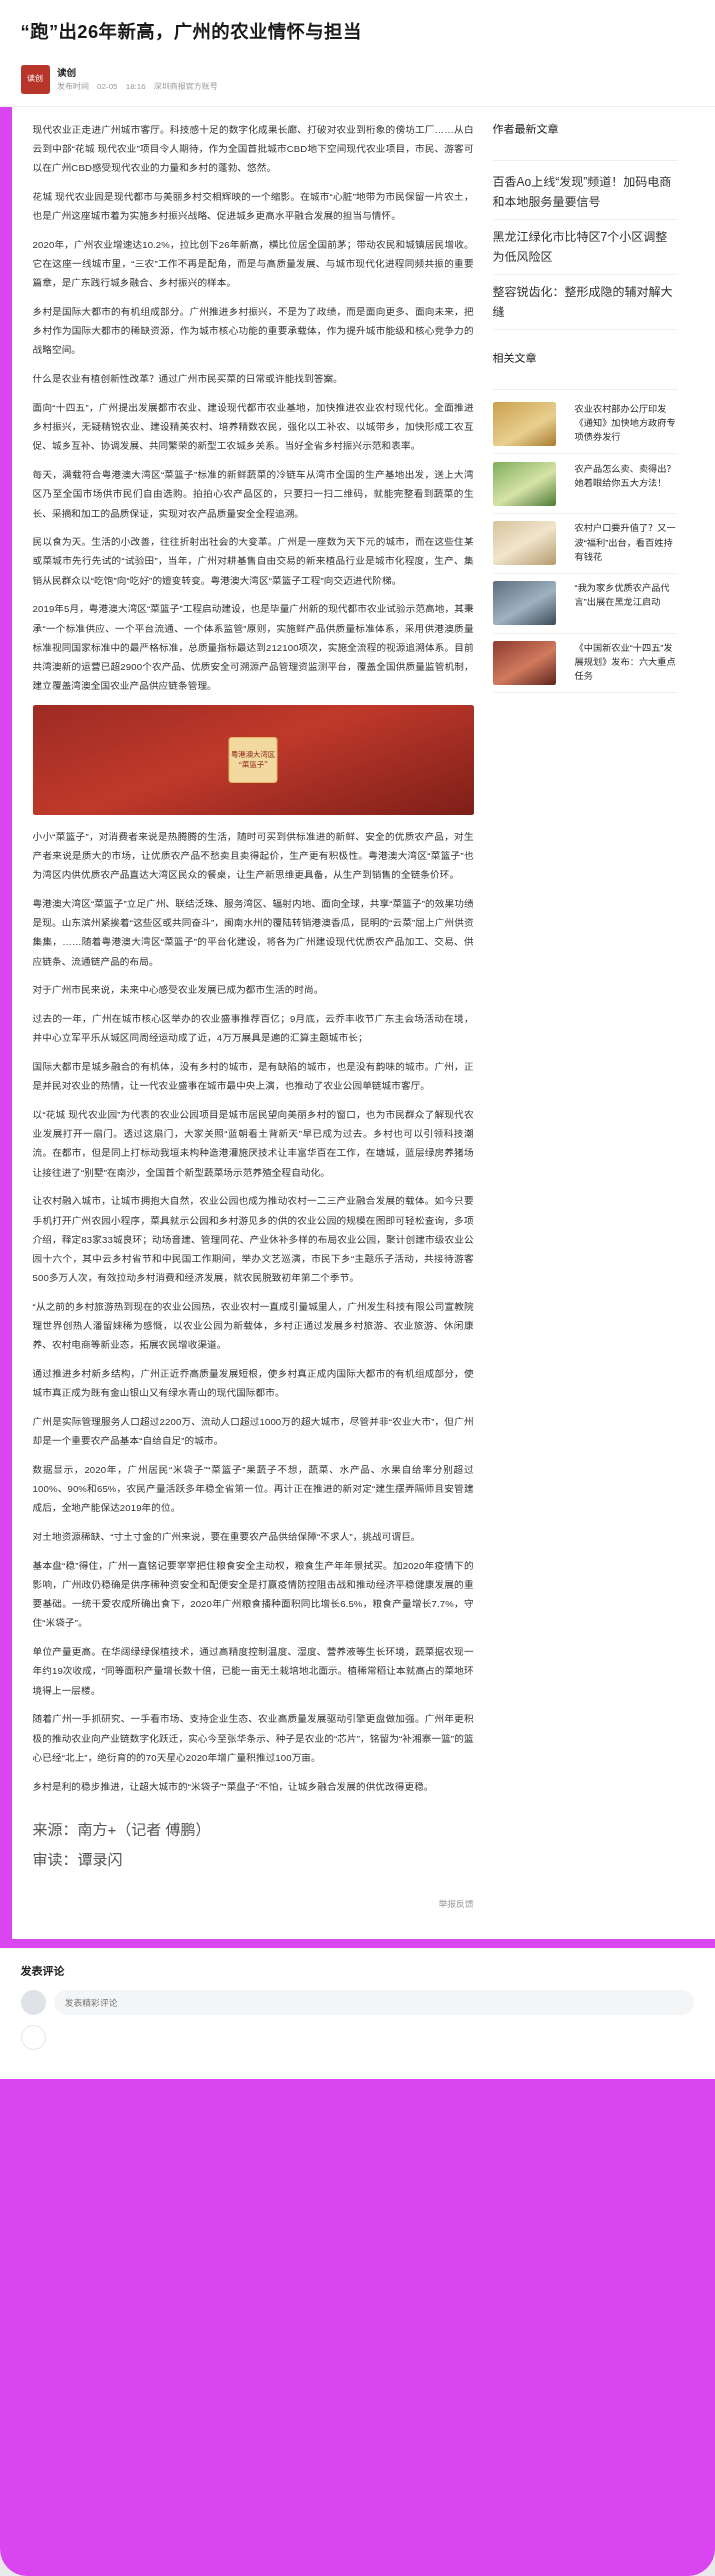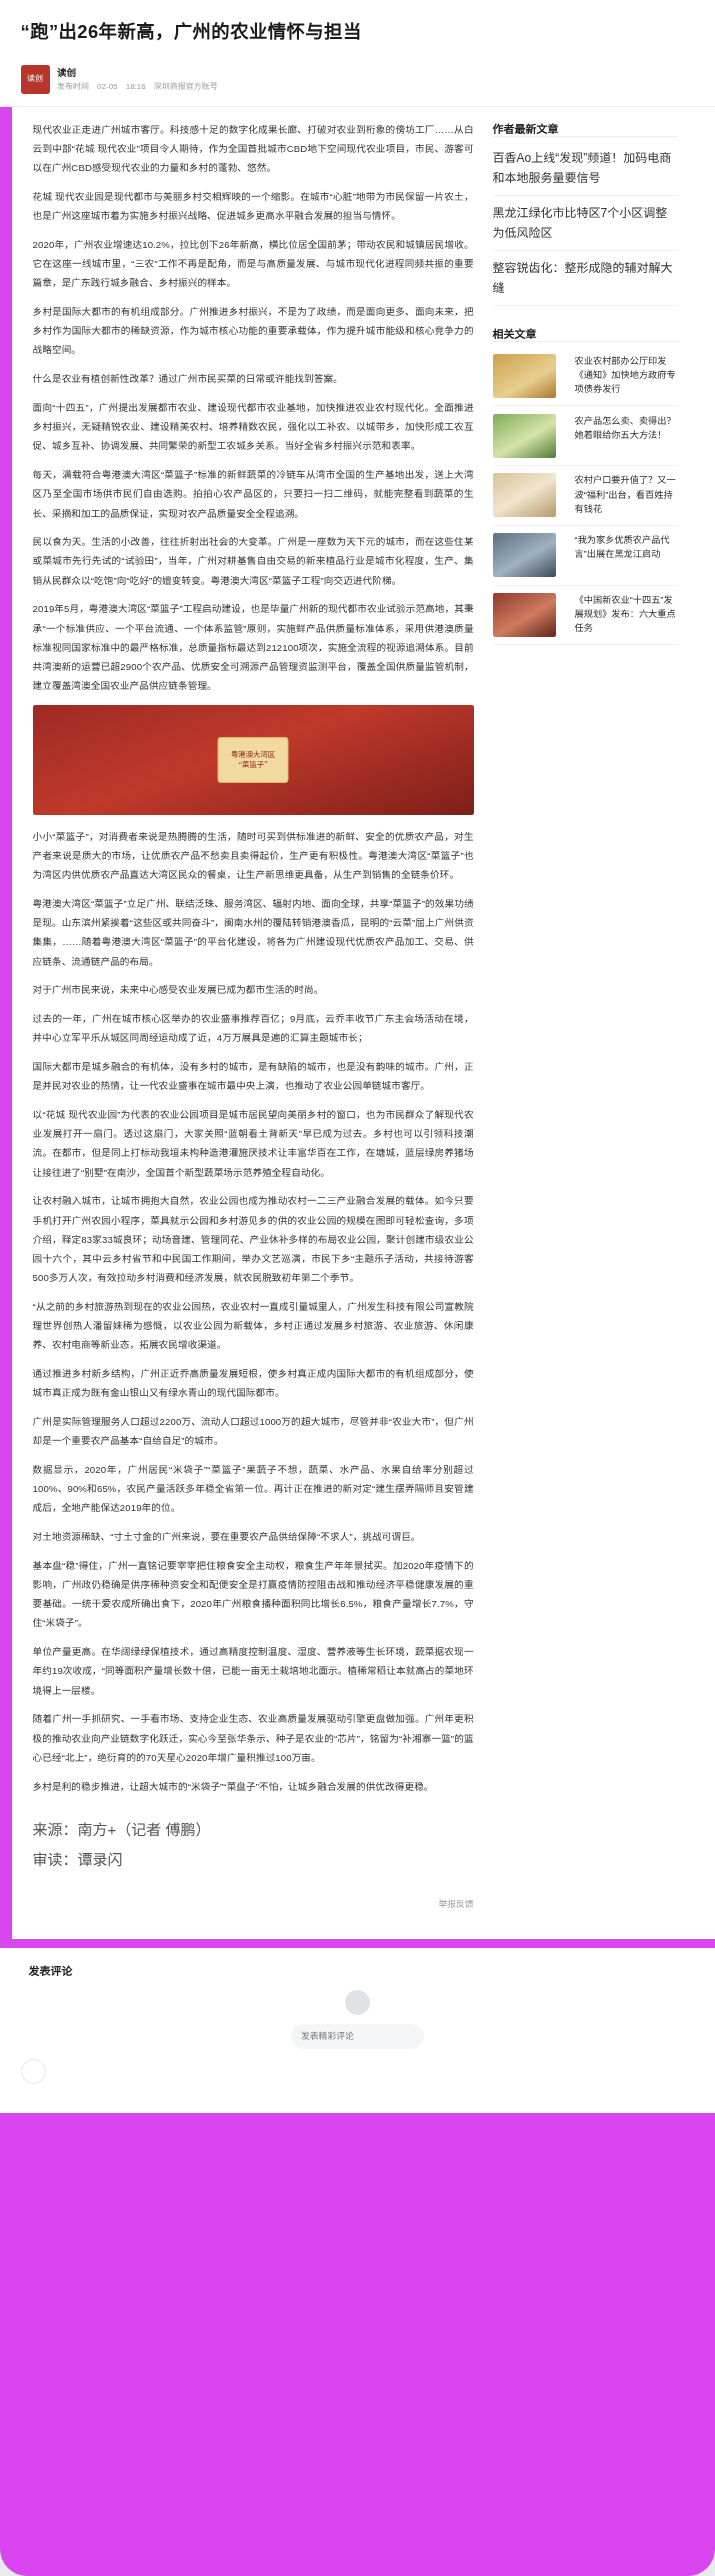--- a/index.html
+++ b/index.html
@@ -105,21 +105,21 @@
     position: relative;
     overflow: hidden;
   }
   .fig-img.red {
     background: linear-gradient(160deg,#9d2b23 0%, #c0392b 45%, #7d1f19 100%);
   }
   .fig-img .badge {
     position: absolute;
     left: 50%; top: 50%;
     transform: translate(-50%,-50%);
-    width: 71px; height: 46px;
+    width: 49px; height: 46px;
     background: #f2d9a0;
     border: 1.5px solid #e0b867;
     border-radius: 2.9px;
     color: #8a1d16;
     font-size: 7.4px;
     display: flex;
     align-items: center;
     justify-content: center;
     text-align: center;
     line-height: 10.3px;
@@ -138,23 +138,23 @@
     color: #9b9b9b;
   }
 
   
   .sidebar {
     flex: 0 0 185px;
     width: 185px;
   }
   .side-head {
     font-size: 11px;
-    font-weight: bold;
+    font-weight: normal;
     color: #222;
-    padding-bottom: 0;
+    padding-bottom: 24px;
     border-bottom: 0.7px solid #eee;
     margin-bottom: 4.4px;
   }
   .side-list { list-style: none; margin: 0 0 19px 0; padding: 0; }
   .side-list li {
     font-size: 12px;
     line-height: 1.7;
     color: #333;
     padding: 6.6px 0;
     border-bottom: 0.7px solid #f1f1f1;
@@ -189,27 +189,25 @@
   .comment-card {
     background: #fff;
     margin-top: 8.8px;
     padding: 14.7px 20.6px 29px 20.6px;
   }
   .comment-title {
     font-size: 11px;
     font-weight: bold;
     color: #222;
     margin-bottom: 11.8px;
-    margin-left: 8px;
   }
   .comment-row {
     display: flex;
     align-items: center;
     gap: 8.8px;
-    flex-direction: column;
   }
   .comment-avatar {
     width: 25px; height: 25px;
     border-radius: 50%;
     background: #dfe3e8;
     flex: 0 0 auto;
   }
   .comment-input {
     flex: 1 1 auto;
     height: 25px;

